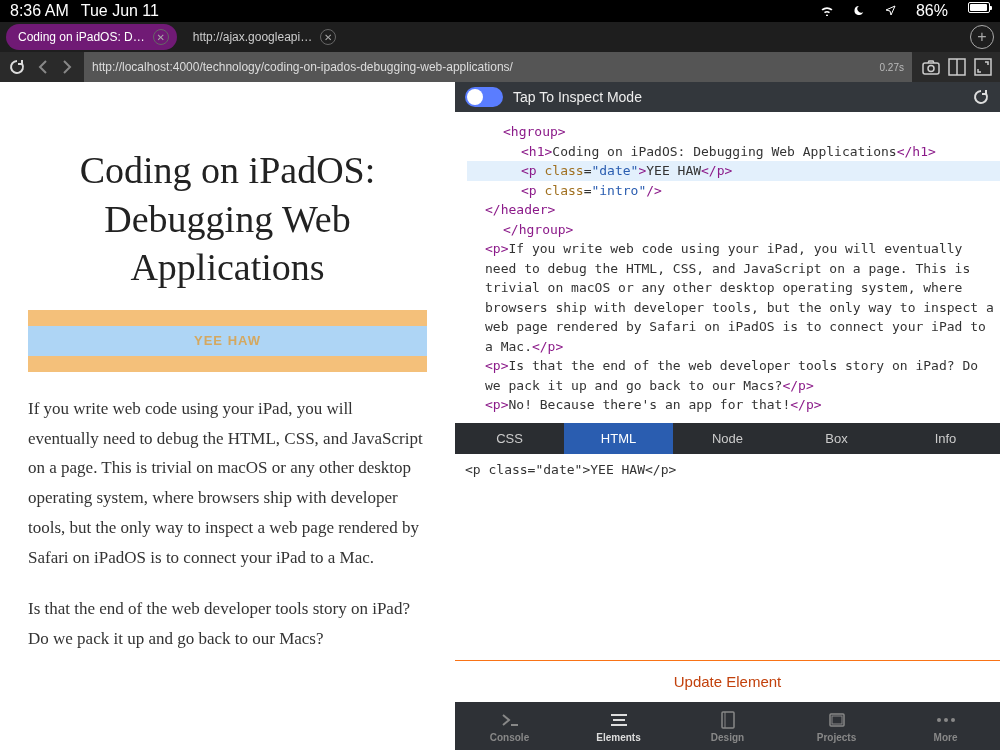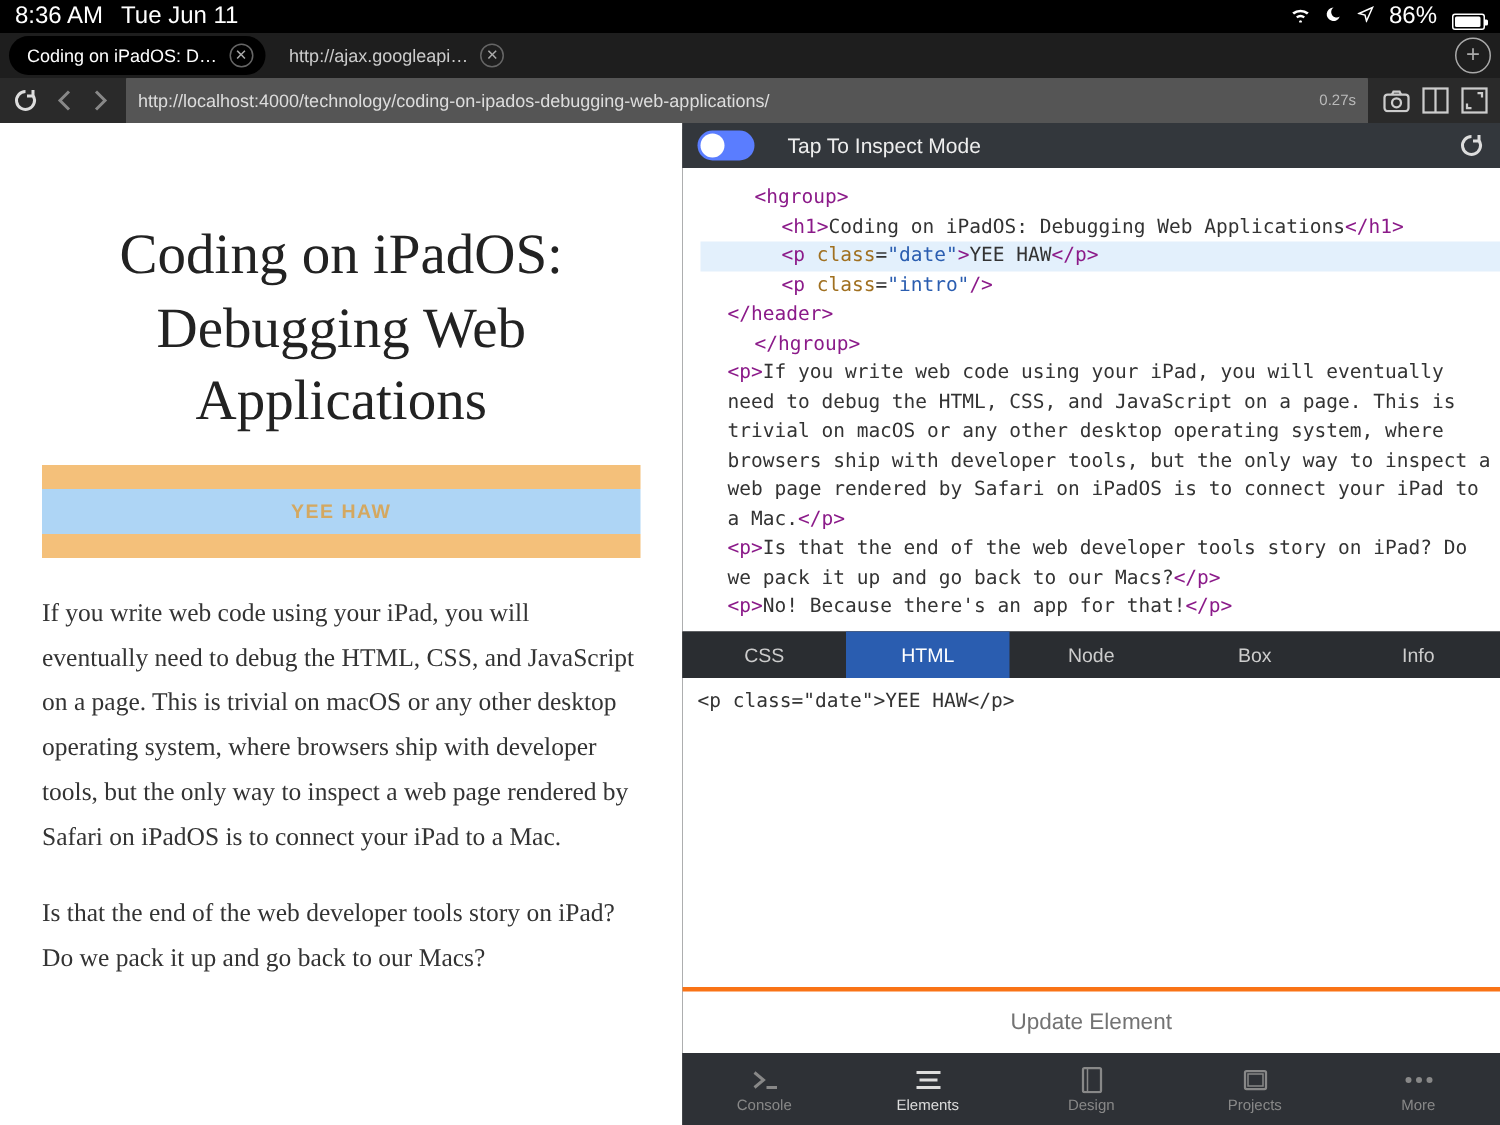--- a/index.html
+++ b/index.html
@@ -1,66 +1,66 @@
 <!DOCTYPE html>
 <html><head>
 <meta charset="utf-8">
 <style>
 * { box-sizing: border-box; margin: 0; padding: 0; }
 body { font-family: -apple-system, BlinkMacSystemFont, sans-serif; width: 1000px; height: 750px; overflow: hidden; background: #1a1a1a; }
 
 .statusbar { height: 22px; background: #000; color: #fff; display: flex; align-items: center; padding: 0 10px; font-size: 16px; font-weight: 500; }
 .statusbar .left { display: flex; gap: 12px; }
-.statusbar .right { margin-left: auto; display: flex; gap: 10px; align-items: flex-end; }
+.statusbar .right { margin-left: auto; display: flex; gap: 20px; align-items: flex-start; }
 .battery { display: inline-block; width: 22px; height: 11px; border: 1px solid #fff; border-radius: 2px; position: relative; }
 .battery::after { content: ''; position: absolute; right: -3px; top: 3px; width: 2px; height: 4px; background: #fff; border-radius: 0 1px 1px 0; }
 .battery-fill { position: absolute; left: 1px; top: 1px; bottom: 1px; width: 86%; background: #fff; border-radius: 1px; }
 
 .tabbar { height: 30px; background: #1e1e1e; display: flex; align-items: center; padding: 0 6px; position: relative; }
 .tab { display: flex; align-items: center; height: 26px; padding: 0 8px 0 12px; font-size: 12px; color: #ccc; border-radius: 6px 6px 0 0; margin-right: 4px; gap: 8px; }
-.tab.active { background: #000000; color: #fff; border-radius: 13px; }
+.tab.active { background: #701a75; color: #fff; border-radius: 13px; }
 .tab-close { width: 16px; height: 16px; border-radius: 50%; border: 1px solid #666; display: flex; align-items: center; justify-content: center; font-size: 10px; color: #aaa; }
 .newtab { margin-left: auto; width: 24px; height: 24px; border-radius: 50%; border: 1.5px solid #aaa; display: flex; align-items: center; justify-content: center; color: #aaa; font-size: 16px; }
 
 .toolbar { height: 30px; background: #2a2a2a; display: flex; align-items: center; padding: 0 8px; gap: 10px; }
 .tool-icon { color: #ccc; display: flex; align-items: center; justify-content: center; }
 .addressbar { flex: 1; height: 37px; background: #555; border-radius: 4px; display: flex; align-items: center; padding: 0 8px; font-size: 12px; color: #ddd; gap: 44px; }
 .addressbar .timing { margin-left: auto; font-size: 10px; color: #bbb; }
 .toolbar-right { display: flex; gap: 8px; }
 
 .main { display: flex; height: 668px; }
 .preview { width: 455px; background: #fff; overflow: hidden; padding: 0 28px; }
 .preview h1 { font-family: Georgia, serif; font-size: 38px; font-weight: 400; text-align: center; color: #222; margin-top: 64px; line-height: 1.28; }
 .highlight-block { margin: 18px 0 22px; }
 .hl-orange { height: 16px; background: #f4c07a; }
 .hl-blue { height: 30px; background: #aed5f5; display: flex; align-items: center; justify-content: center; font-size: 13px; font-weight: 600; color: #d4a860; letter-spacing: 1px; }
 .preview p { font-family: Georgia, serif; font-size: 17px; line-height: 1.75; color: #333; margin-bottom: 22px; }
 
 .inspector { flex: 1; background: #2a2d31; display: flex; flex-direction: column; }
-.insp-header { height: 30px; background: #33373c; display: flex; align-items: center; padding: 0 10px; gap: 22px; color: #eee; font-size: 14px; }
+.insp-header { height: 30px; background: #33373c; display: flex; align-items: center; padding: 0 10px; gap: 10px; color: #eee; font-size: 14px; }
 .toggle { width: 38px; height: 20px; background: #5a7dff; border-radius: 10px; position: relative; }
 .toggle::after { content: ''; position: absolute; left: 2px; top: 2px; width: 16px; height: 16px; background: #fff; border-radius: 50%; }
 .insp-header .refresh { margin-left: auto; }
 
 .dom-tree { flex: 1; background: #fff; padding: 10px 0 10px 12px; font-family: 'SF Mono', Menaco, monospace; font-size: 13px; line-height: 1.5; overflow: hidden; color: #333; }
 .dom-tree .t-tag { color: #8b1a89; }
 .dom-tree .t-attr { color: #a07020; }
 .dom-tree .t-val { color: #2a5db0; }
 .dom-tree .line { white-space: pre-wrap; word-break: break-word; }
 .dom-tree .highlighted { background: #e3f0fc; }
 .ind1 { padding-left: 18px; } .ind2 { padding-left: 36px; } .ind3 { padding-left: 54px; }
 
 .insp-tabs { display: flex; background: #2a2d31; }
 .insp-tab { flex: 1; text-align: center; padding: 8px 0; font-size: 13px; color: #ccc; }
 .insp-tab.active { background: #2a5db0; color: #fff; }
 .detail-pane { background: #fff; padding: 8px 10px; font-family: 'SF Mono', monospace; font-size: 13px; color: #333; height: 206px; }
-.update-btn { text-align: center; padding: 12px; color: #737373; font-size: 15px; background: #fff; border-top: 3px solid #f97316; }
+.update-btn { text-align: center; padding: 12px; color: #c2410c; font-size: 15px; background: #fff; border-top: 1px solid #f97316; }
 
 .bottombar { height: 48px; background: #2e3136; display: flex; }
-.bottom-item { flex: 1; display: flex; flex-direction: column; align-items: center; justify-content: center; gap: 2px; color: #888; font-size: 10px; }
+.bottom-item { flex: 1; display: flex; flex-direction: column; align-items: center; justify-content: center; gap: 2px; color: #888; font-size: 10px; font-weight: bold; }
 .bottom-item.active { color: #ddd; }
 .bottom-icon { height: 20px; display: flex; align-items: center; justify-content: center; }
 </style>
 </head>
 <body>
 
 <div class="statusbar">
   <div class="left">
     <span>8:36 AM</span>
     <span>Tue Jun 11</span>

